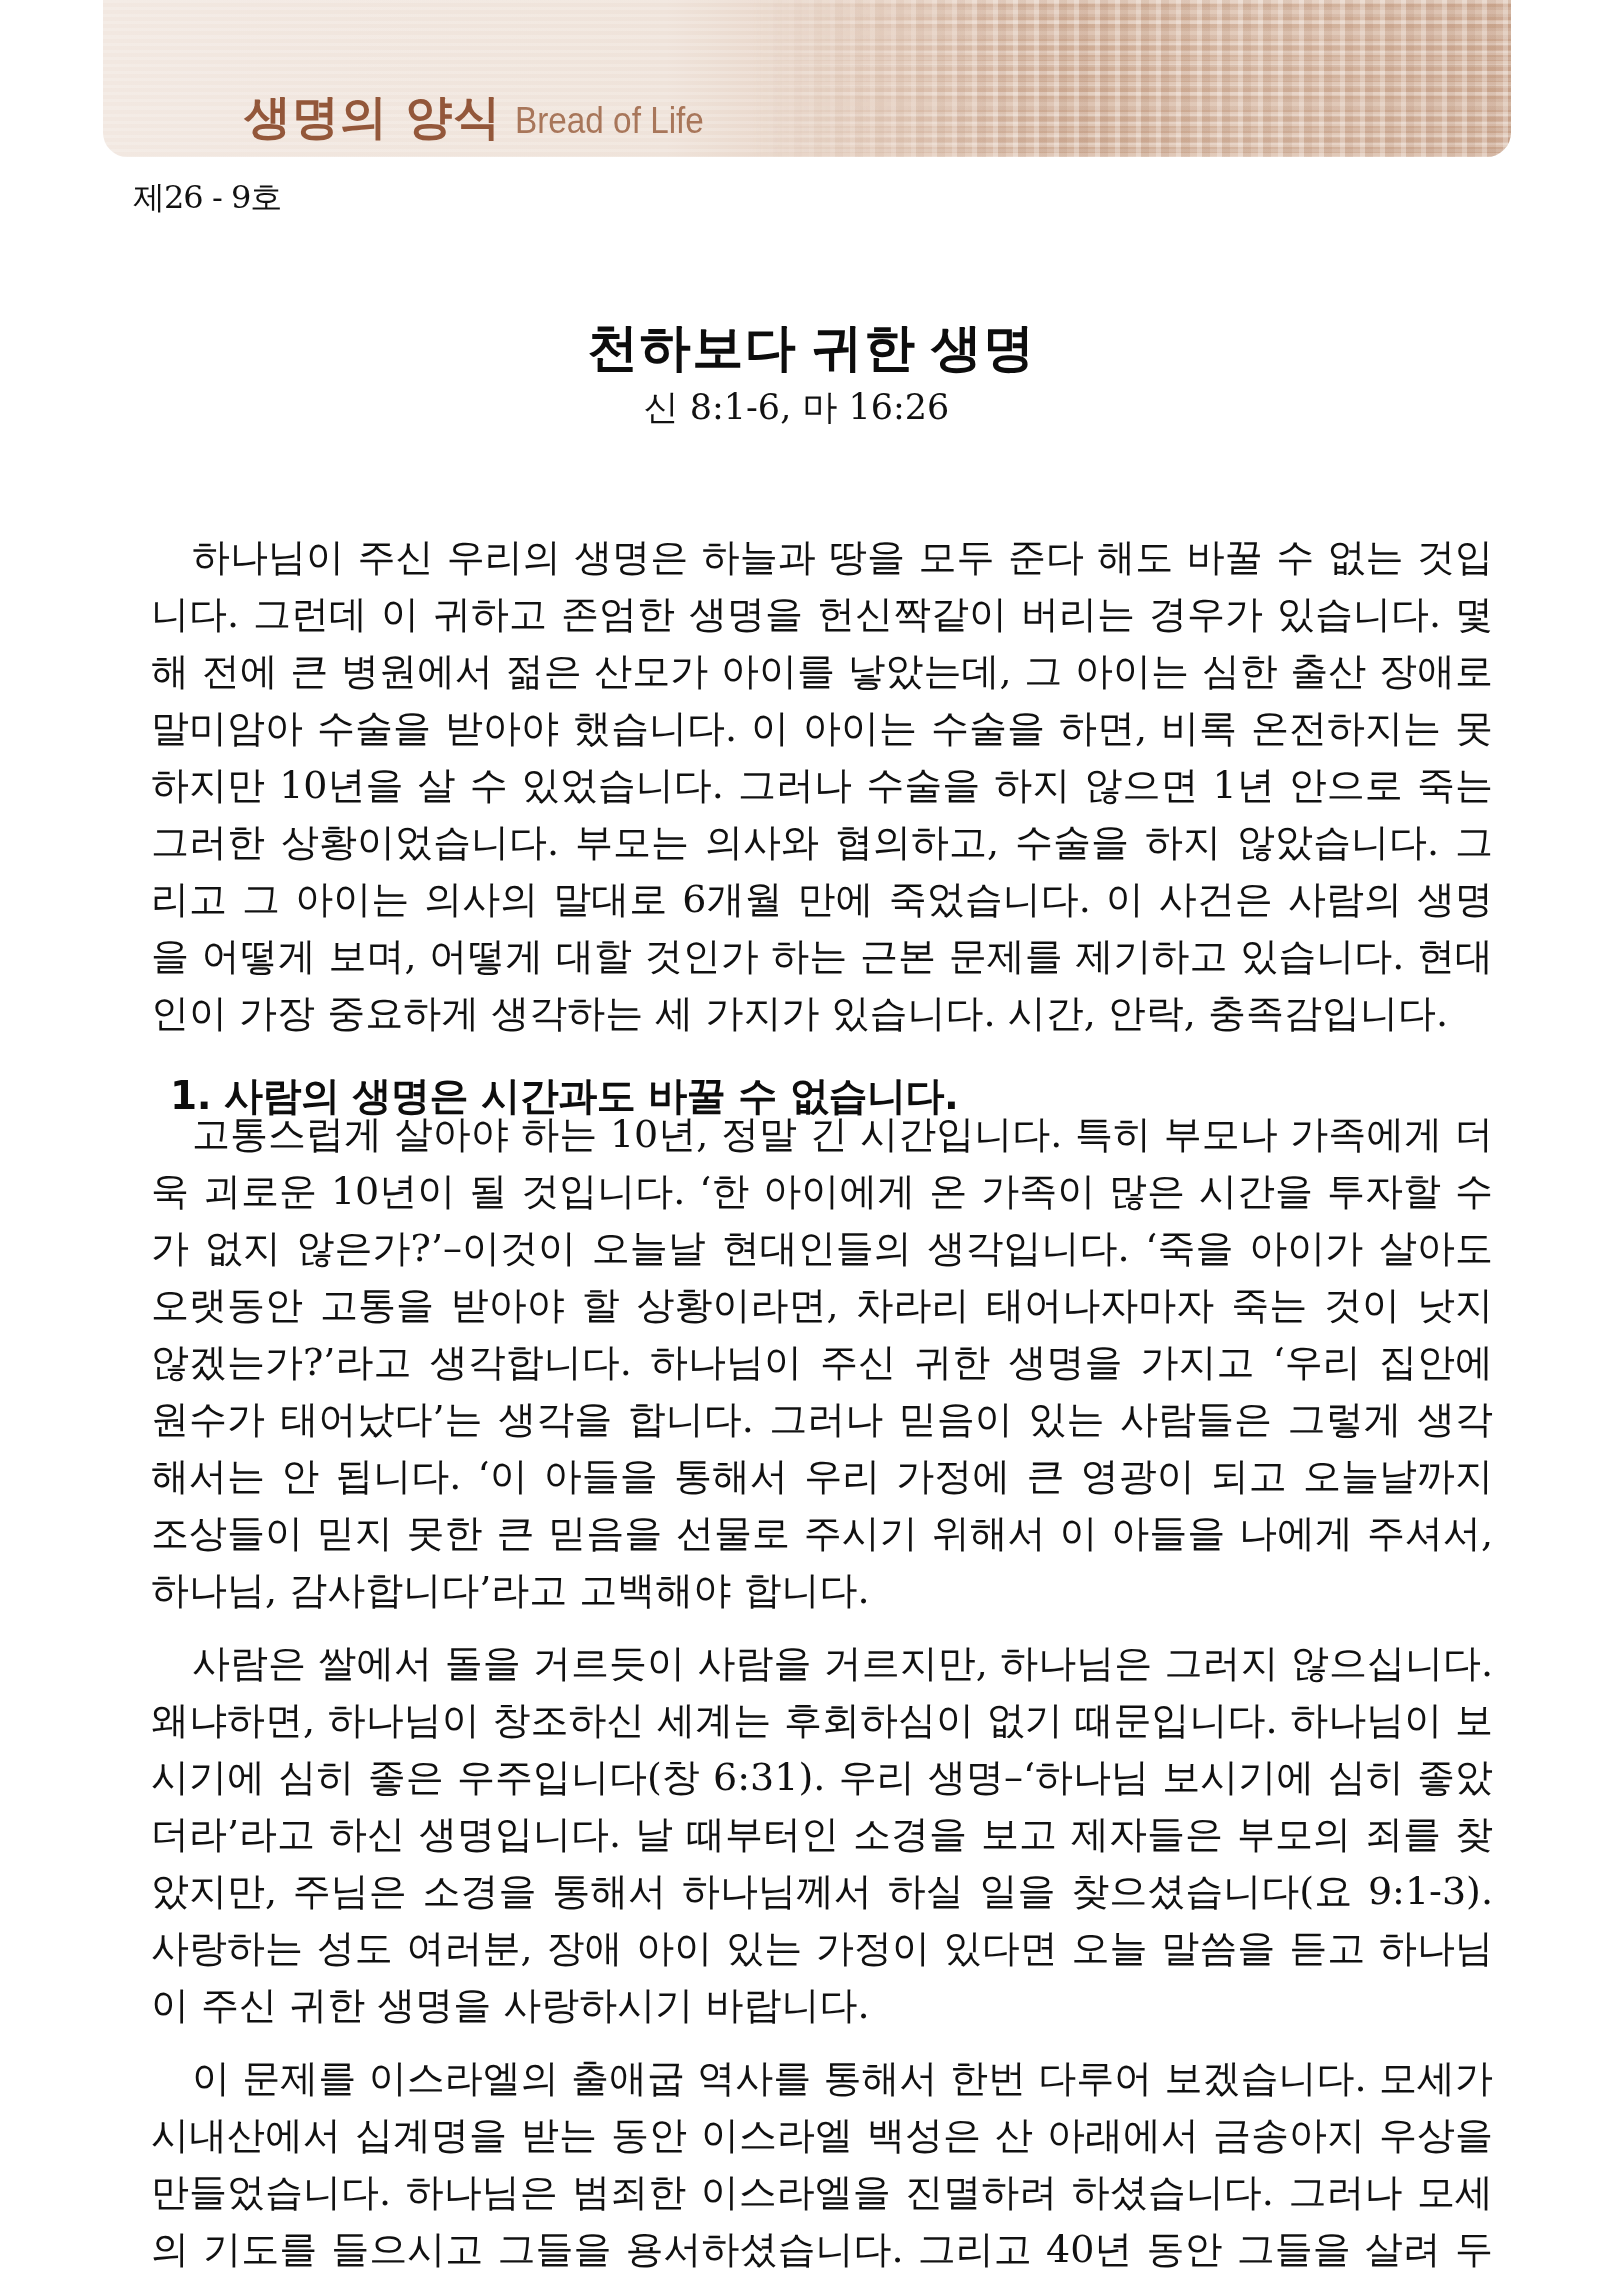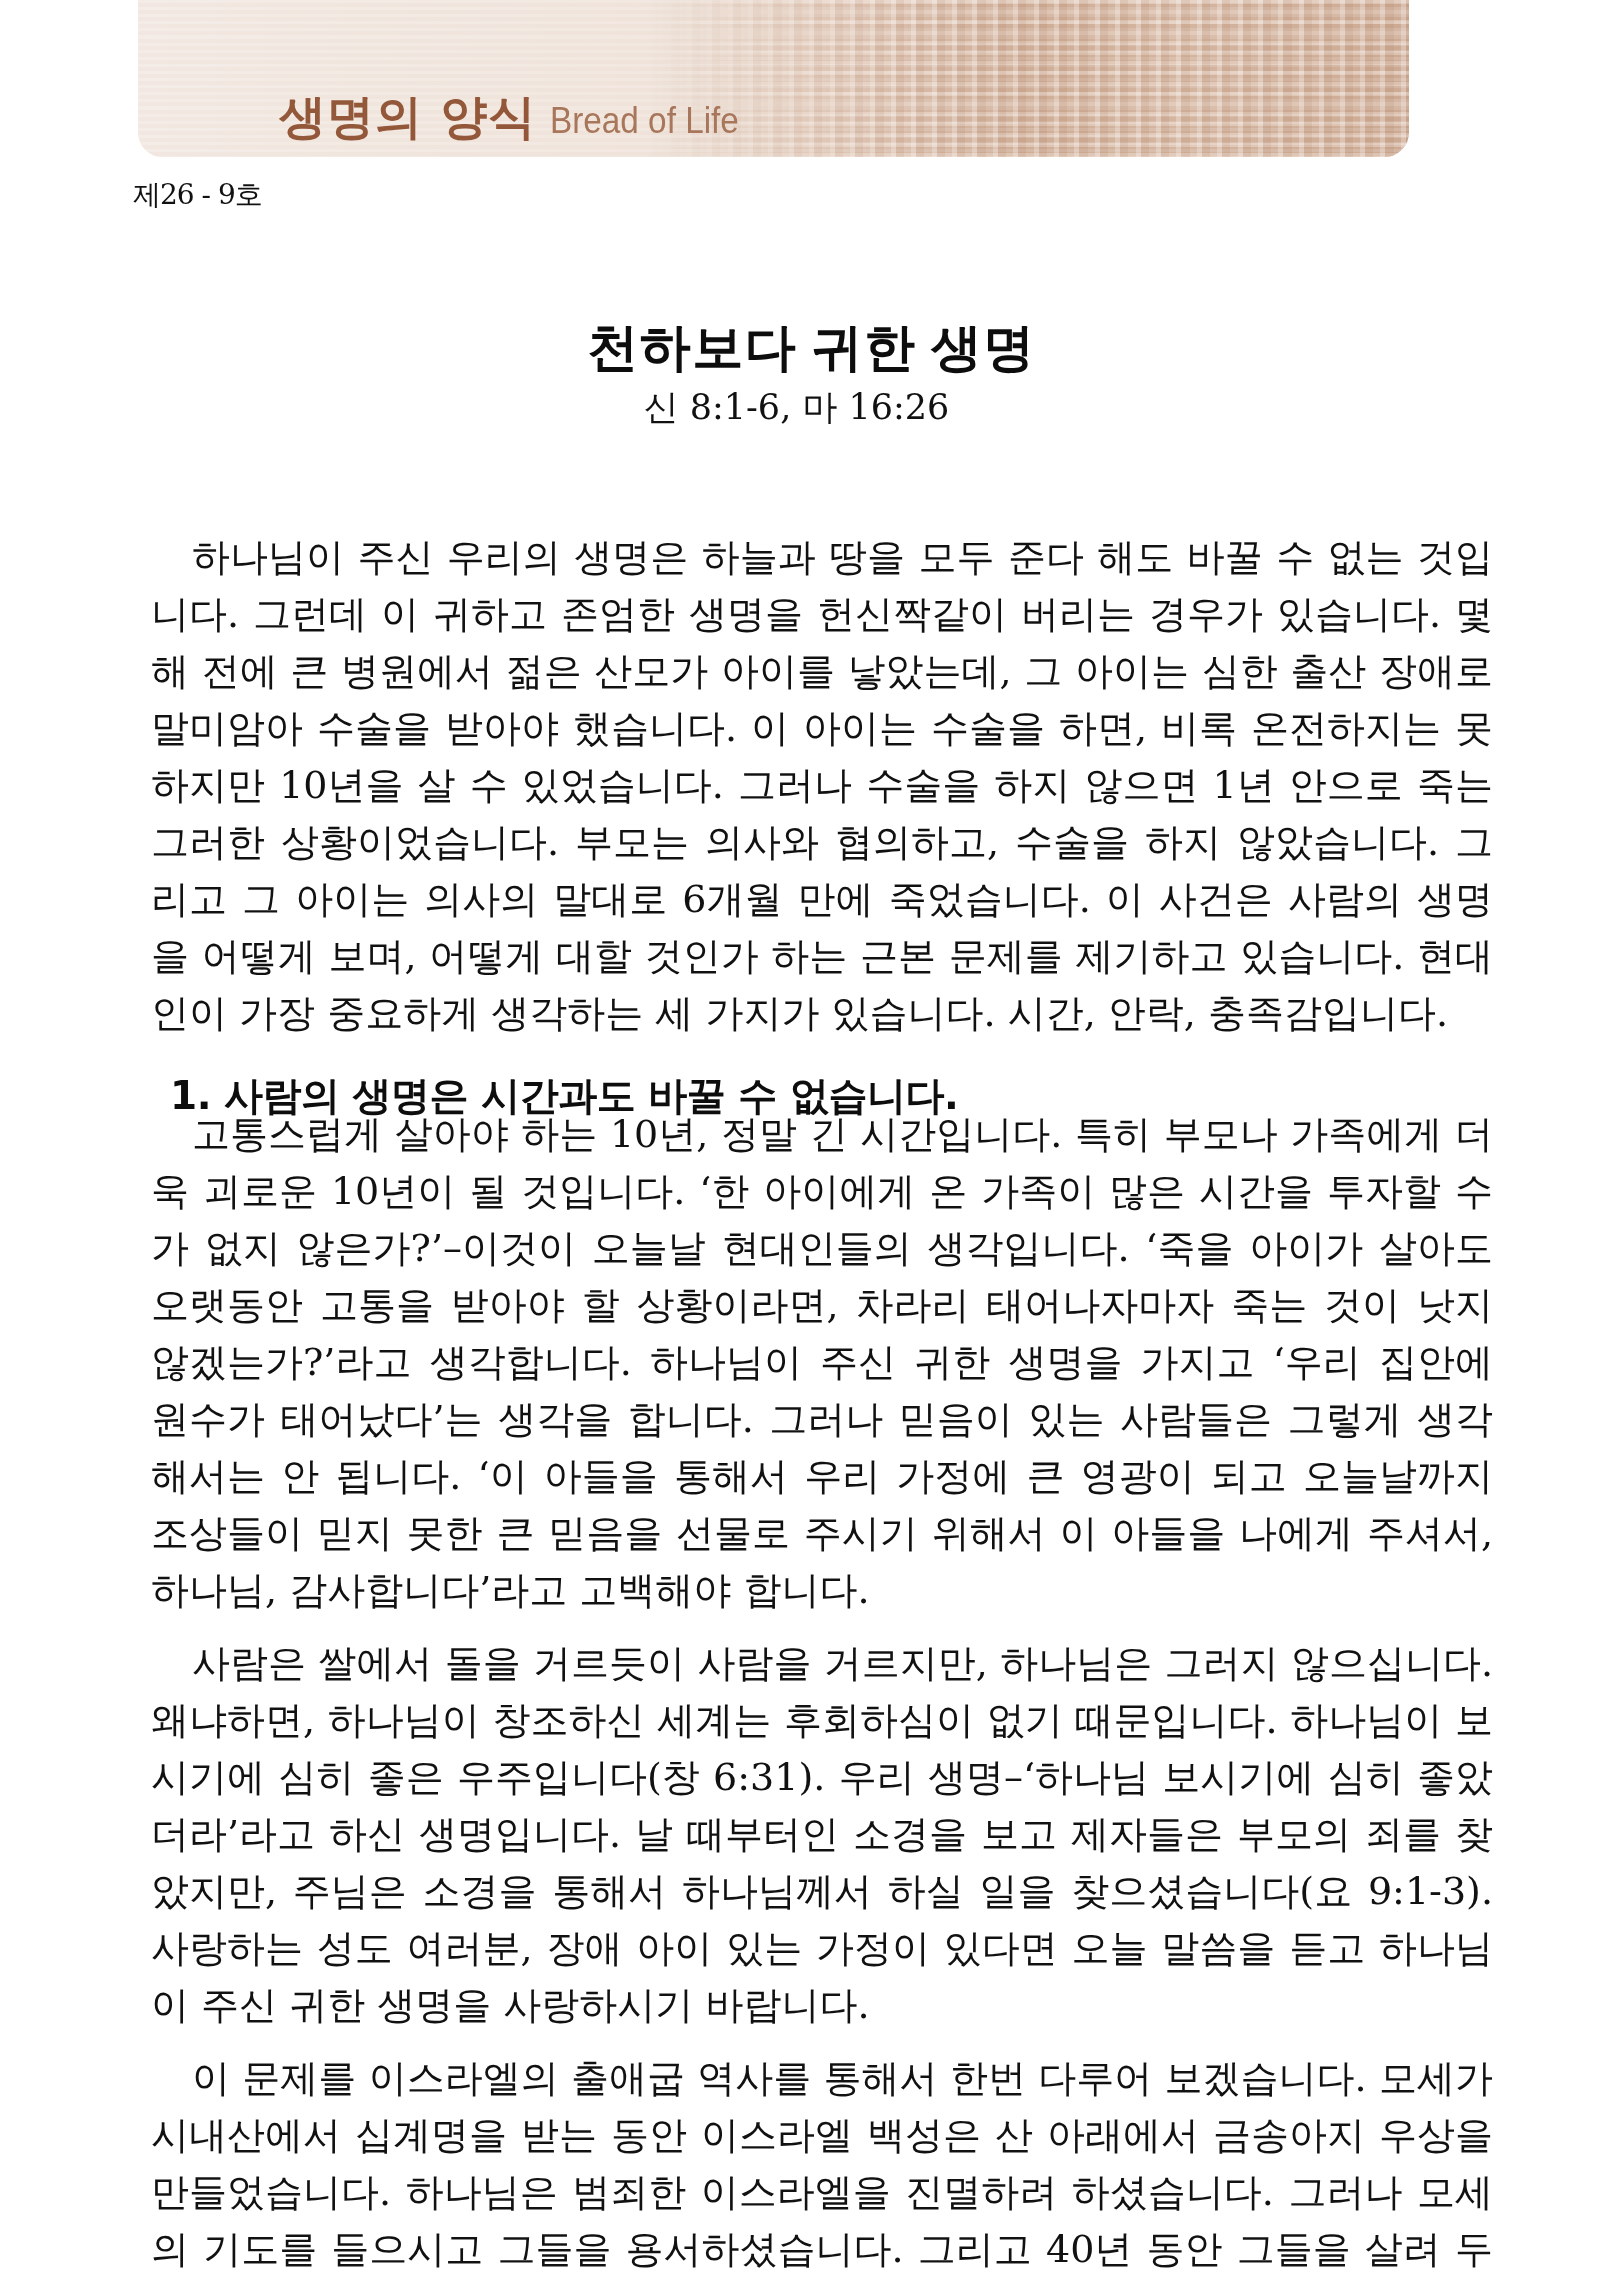--- a/index.html
+++ b/index.html
@@ -10,23 +10,23 @@
     body {
       width: 1623px;
       height: 2284px;
       position: relative;
       overflow: hidden;
       font-family: "DejaVu Serif", "Liberation Serif", serif;
       color: #111111;
     }
     .banner {
       position: absolute;
-      left: 138px;
+      left: 103px;
       top: 0;
-      width: 1271px;
+      width: 1408px;
       height: 157px;
       border-bottom-left-radius: 24.4px;
       border-bottom-right-radius: 24.4px;
       overflow: hidden;
       background:
         repeating-linear-gradient(180deg, rgba(255,255,255,0.18) 0px, rgba(255,255,255,0.18) 3.1px, rgba(255,255,255,0) 3.1px, rgba(255,255,255,0) 7.1px),
         linear-gradient(90deg, #f2e8e1 0%, #efe3da 40%, #e2c9b8 58%, #d6b6a0 70%, #dcbfab 82%, #d3b29c 100%);
     }
     .banner-texture {
       position: absolute;
@@ -60,21 +60,21 @@
       font-family: "Liberation Sans", "DejaVu Sans", sans-serif;
       font-size: 37px;
       color: #a8765a;
       transform: scaleX(0.9);
       transform-origin: left center;
     }
     .issue {
       position: absolute;
       left: 133px;
       top: 176px;
-      font-size: 28px;
+      font-size: 32px;
       color: #111;
       letter-spacing: -1px;
     }
     .sermon-title {
       position: absolute;
       left: 0;
       width: 1623px;
       top: 314px;
       text-align: center;
       font-family: Liberation Serif, serif;

